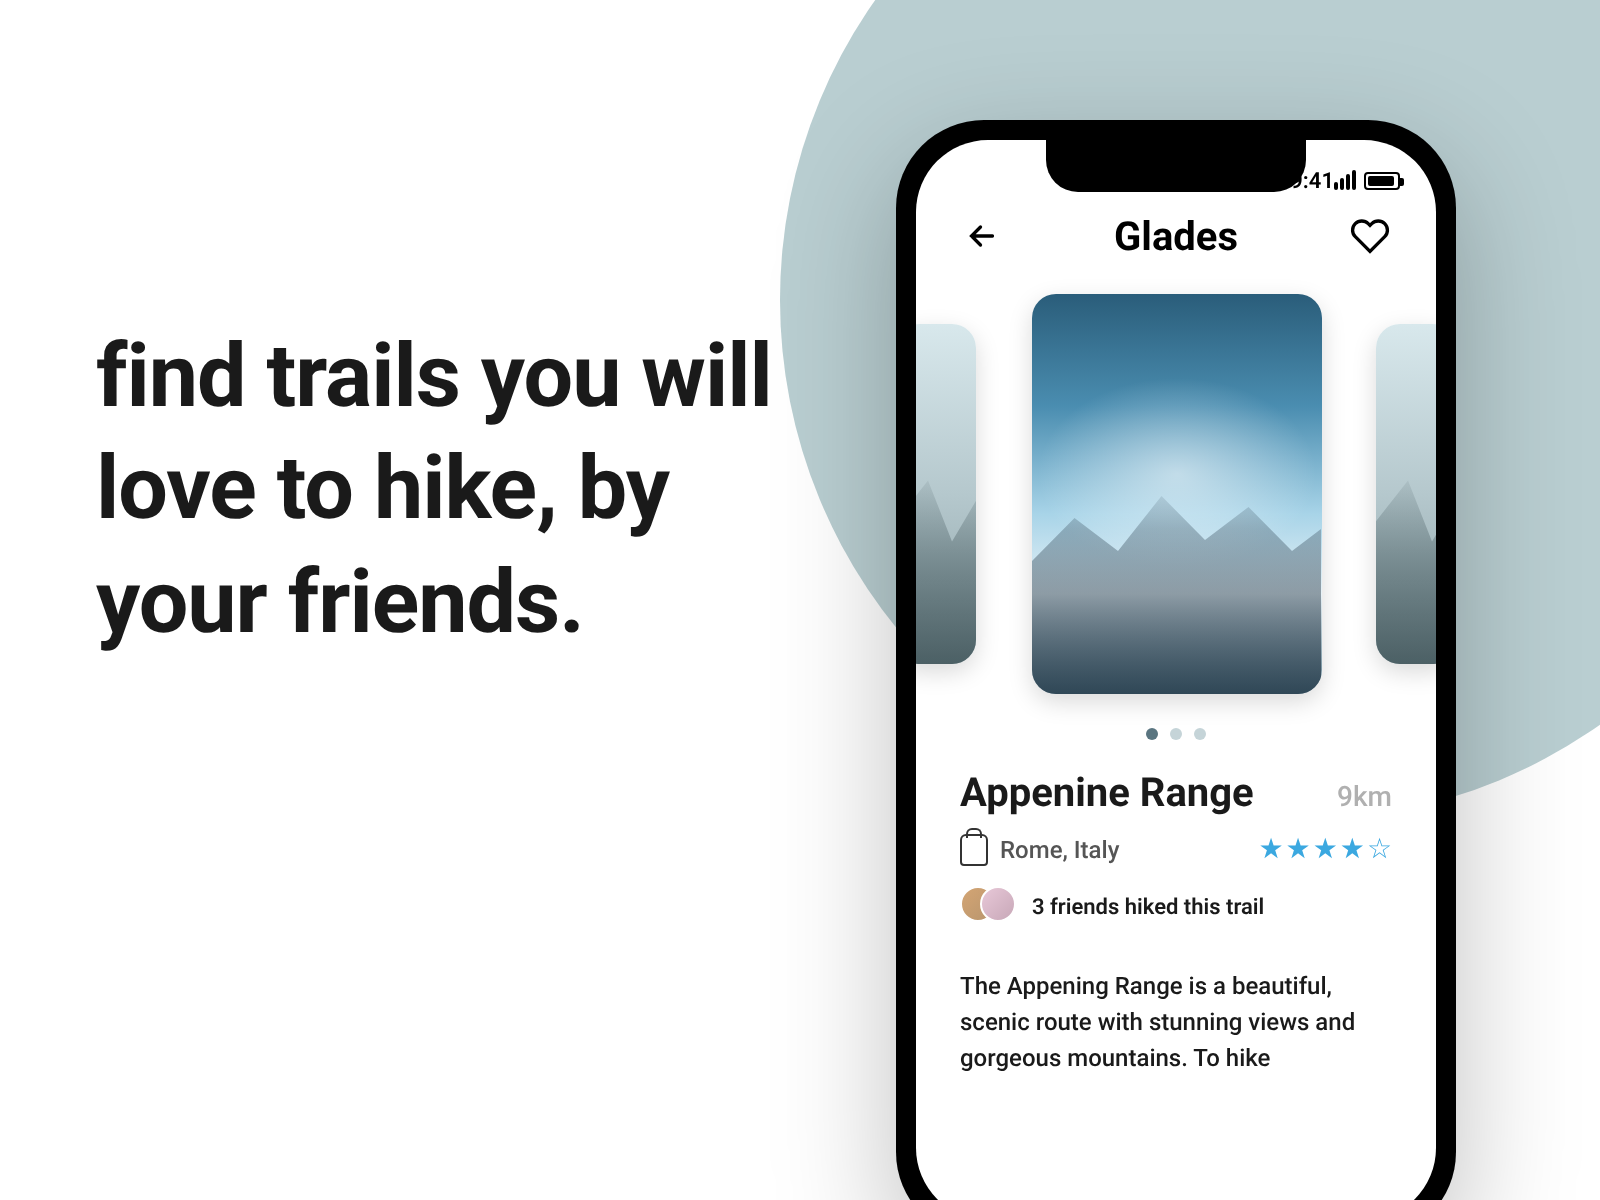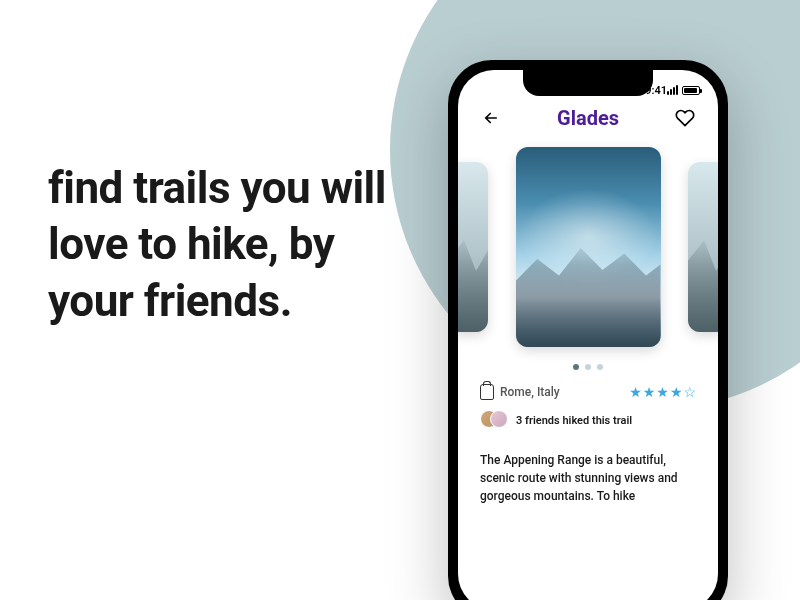--- a/index.html
+++ b/index.html
@@ -11,21 +11,21 @@
   .notch{position:absolute;top:0;left:50%;transform:translateX(-50%);width:130px;height:26px;background:#000;border-radius:0 0 16px 16px;z-index:5}
   .status{display:flex;justify-content:flex-end;align-items:center;padding:8px 18px 0;font-size:11px;font-weight:600;color:#000;height:32px}
   .status-right{display:flex;gap:4px;align-items:center}
   .sig{display:flex;gap:1px;align-items:flex-end}
   .sig span{width:2px;background:#000;border-radius:1px}
   .sig span:nth-child(1){height:4px}.sig span:nth-child(2){height:6px}.sig span:nth-child(3){height:8px}.sig span:nth-child(4){height:10px}
   .batt{width:18px;height:9px;border:1px solid #000;border-radius:2px;position:relative}
   .batt::after{content:"";position:absolute;right:-3px;top:2px;width:2px;height:4px;background:#000;border-radius:0 1px 1px 0}
   .batt-fill{position:absolute;inset:1px;background:#000;border-radius:1px;width:80%}
   .hdr{display:flex;justify-content:space-between;align-items:center;padding:4px 22px 12px}
-  .hdr-title{font-size:20px;font-weight:700;color:#4c1d95}
+  .hdr-title{font-size:20px;font-weight:700;color:#000000}
   .ico{width:22px;height:22px;display:flex;align-items:center;justify-content:center;cursor:pointer}
   .carousel{position:relative;height:210px;display:flex;align-items:center;justify-content:center}
   .card{border-radius:12px;overflow:hidden;position:absolute;box-shadow:0 4px 12px rgba(0,0,0,.15)}
   .card-main{width:145px;height:200px;z-index:2}
   .card-side{width:40px;height:170px;z-index:1}
   .card-left{left:-10px}.card-right{right:-10px}
   .mtn{width:100%;height:100%;position:relative;overflow:hidden}
   .mtn-main{background:linear-gradient(180deg,#2a5d7a 0%,#4a8db0 28%,#a8d4e8 55%,#e8f2f7 75%,#5a7a8a 100%)}
   .mtn-main::before{content:"";position:absolute;inset:0;background:radial-gradient(ellipse 80% 40% at 50% 45%,rgba(255,255,255,.5) 0%,transparent 60%)}
   .mtn-main::after{content:"";position:absolute;bottom:0;left:0;right:0;height:55%;background:linear-gradient(180deg,transparent 0%,rgba(40,60,75,.3) 25%,rgba(30,50,65,.7) 100%);clip-path:polygon(0 40%,15% 20%,30% 35%,45% 10%,60% 30%,75% 15%,90% 35%,100% 25%,100% 100%,0 100%)}
@@ -107,20 +107,24 @@
         </div>
     </div>
 
     <div class="dots">
       <div class="dot active"></div>
       <div class="dot"></div>
       <div class="dot"></div>
     </div>
 
     <div class="details">
+      <div class="title-row">
+        <div class="trail-title">Appenine Range</div>
+        <div class="dist">9km</div>
+      </div>
       <div class="loc-row">
         <div class="loc-left">
           <div class="bp"></div>
           <div class="loc-text">Rome, Italy</div>
         </div>
         <div class="stars">
           <span class="star">★</span>
           <span class="star">★</span>
           <span class="star">★</span>
           <span class="star">★</span>

